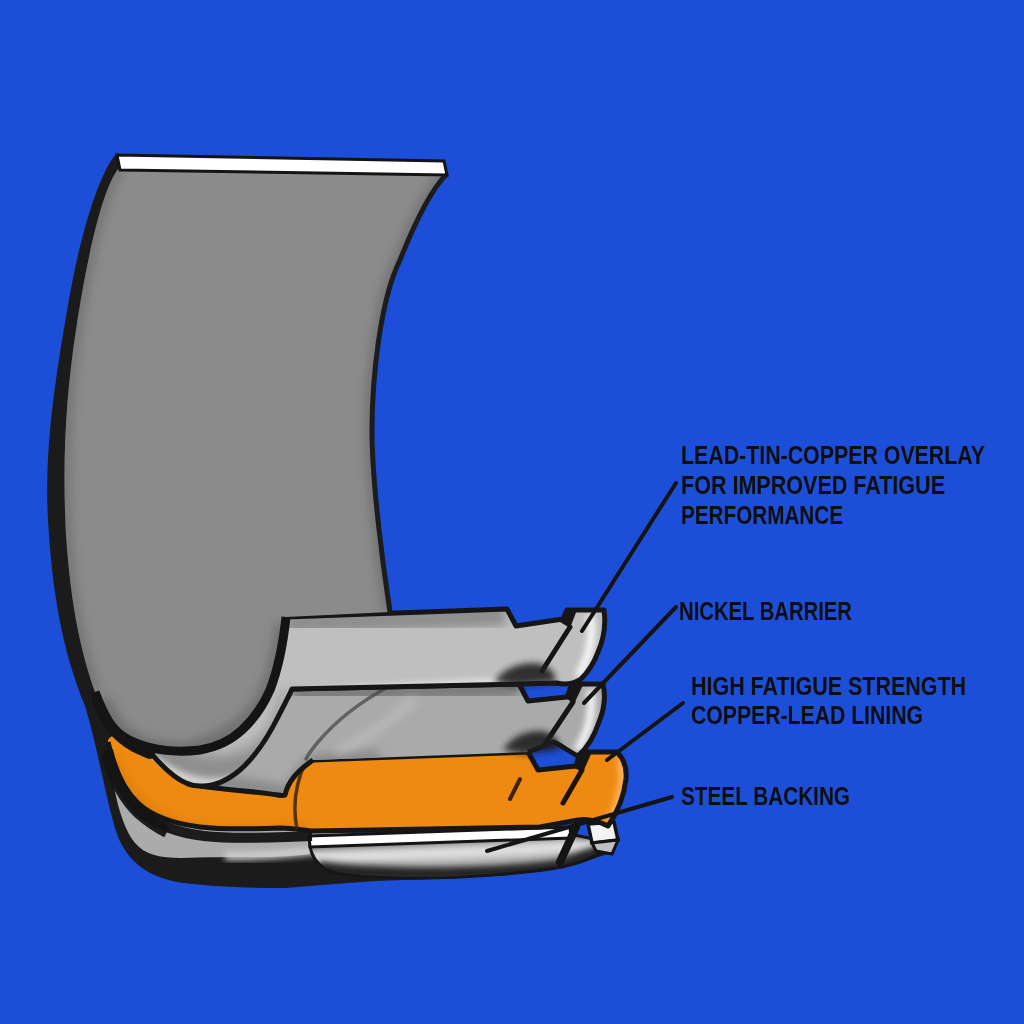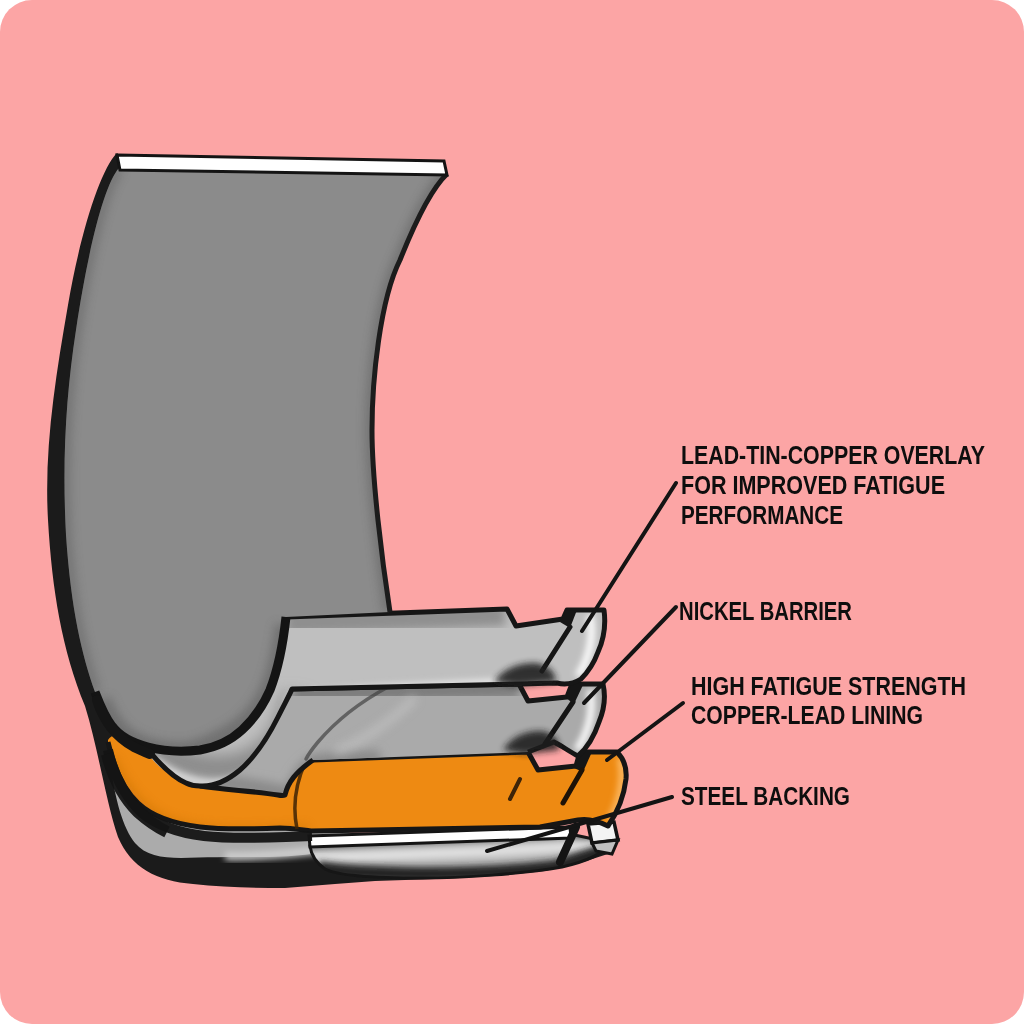--- a/index.html
+++ b/index.html
@@ -1,16 +1,16 @@
 <!DOCTYPE html>
 <html><head>
 <meta charset="utf-8">
 <style>
   html,body{margin:0;padding:0;background:#fff;}
-  #c{position:relative;width:1024px;height:1024px;background:#fca5a5;overflow:hidden;border-radius:32px;}
+  #c{position:relative;width:1024px;height:1024px;background:#1d4ed8;overflow:hidden;}
   svg{position:absolute;left:0;top:0;}
   text{font-family:"Liberation Sans",sans-serif;font-weight:bold;fill:#0e0e0e;}
 </style>
 </head>
 <body>
 <div id="c">
 <svg width="1024" height="1024" viewBox="0 0 1024 1024">
 <defs>
   <filter id="b3" x="-60%" y="-60%" width="220%" height="220%">
           <feGaussianBlur stdDeviation="3"></feGaussianBlur>

